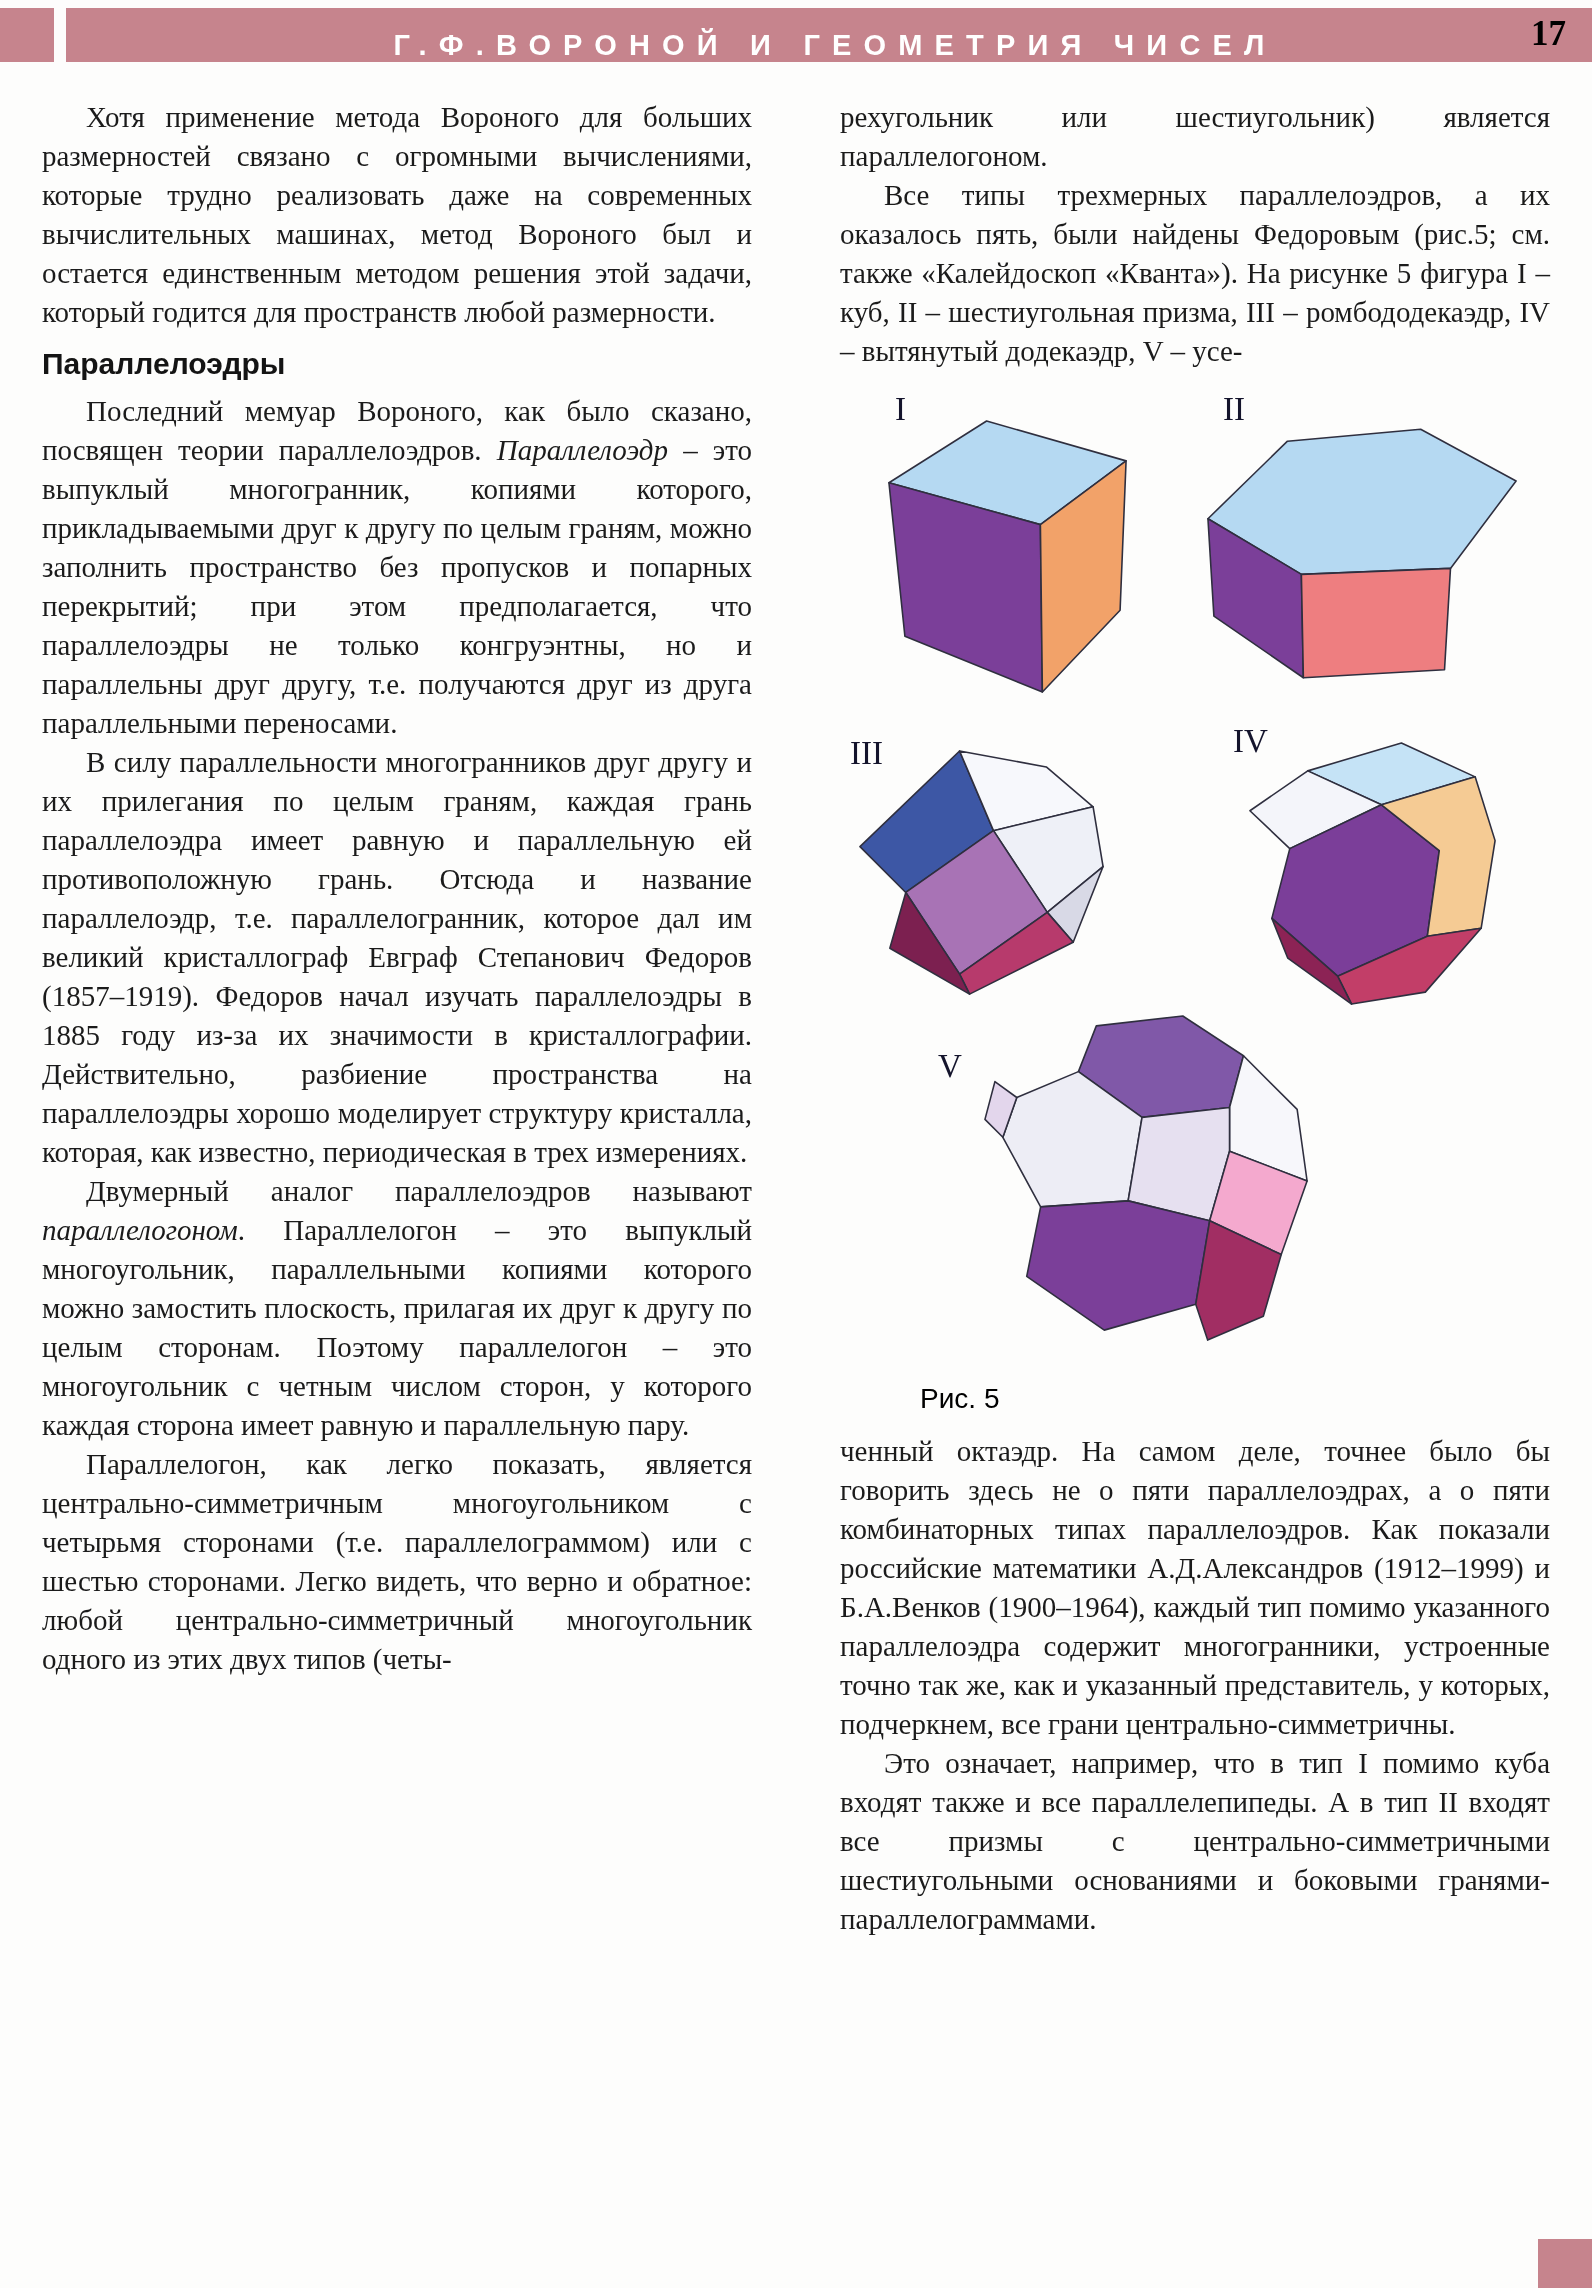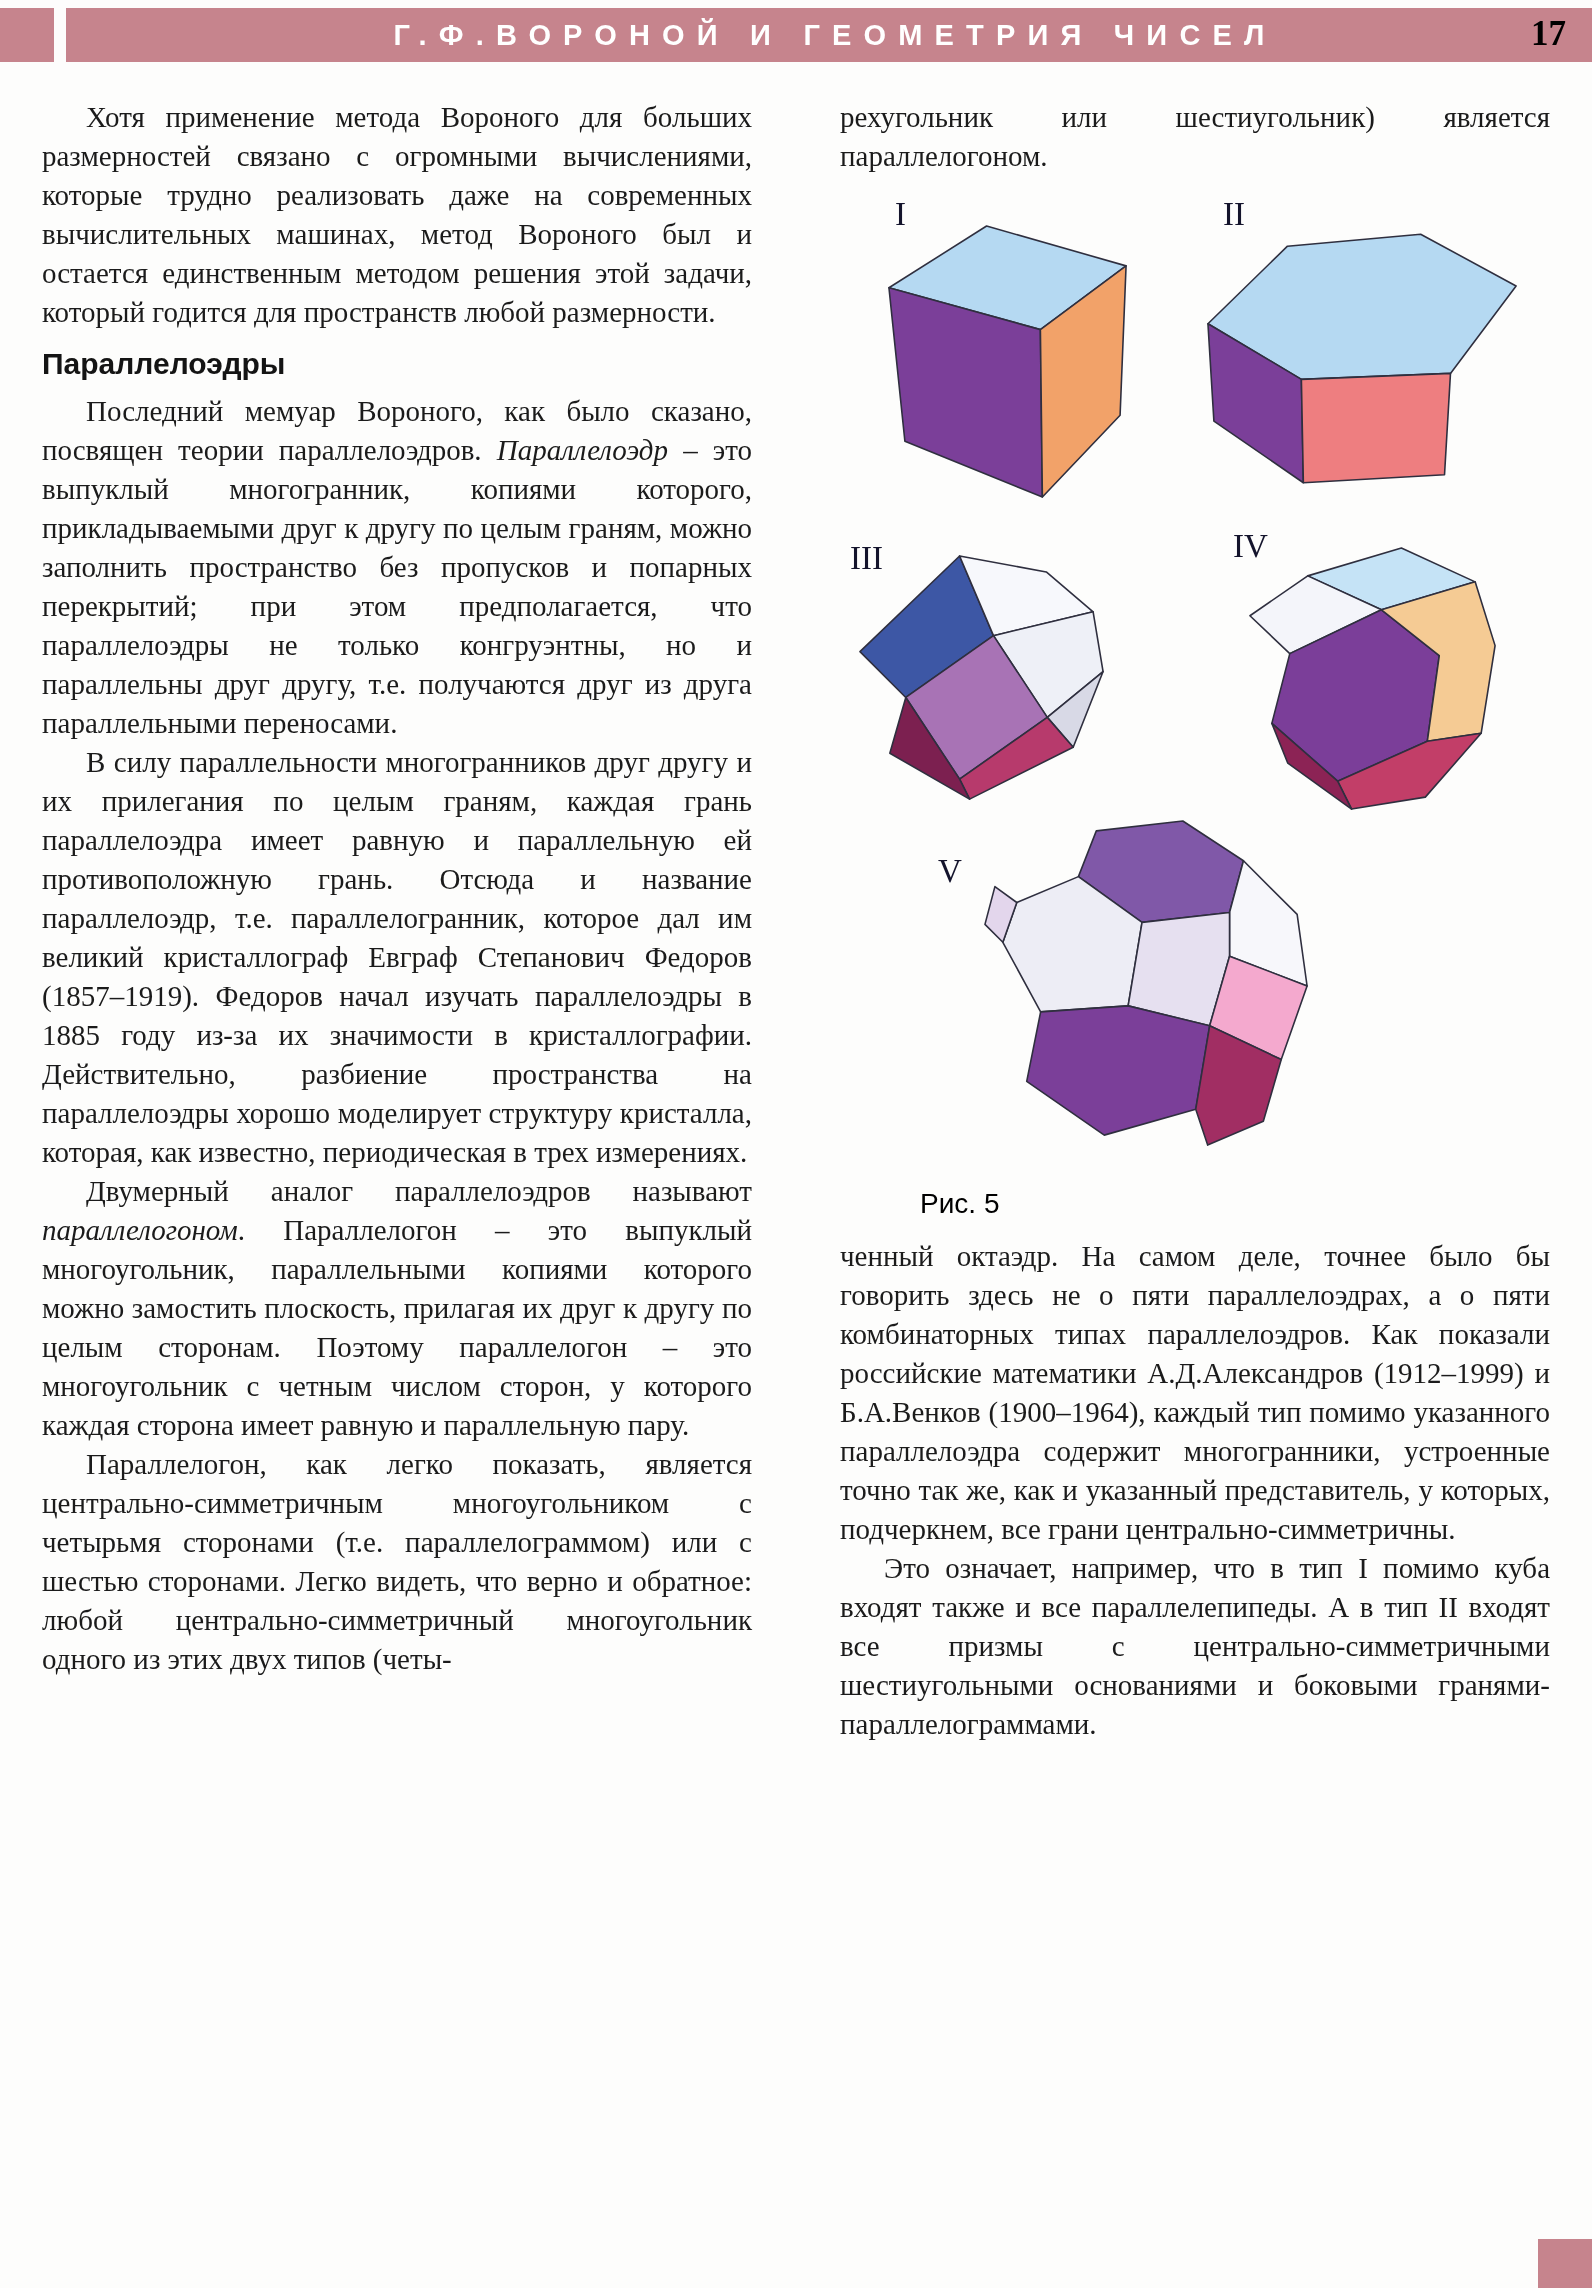--- a/index.html
+++ b/index.html
@@ -8,21 +8,21 @@
     position:relative; width:1592px; height:2289px;
     background:#fdfdfc; overflow:hidden;
     font-family:"Liberation Serif", serif; color:#1b1b1b;
     --accent:#c6848d;
   }
   
   .band { position:absolute; top:8px; left:0; width:1592px; height:54px; display:flex; }
   .band-square { width:54px; height:54px; background:var(--accent); }
   .band-gap { width:12px; height:54px; background:#fdfdfc; }
   .band-main { flex:1; background:var(--accent); position:relative;
-               display:flex; align-items:center; justify-content:center; }
+               display:flex; align-items:flex-end; justify-content:center; }
   .band-title { color:#ffffff; font-family:"Liberation Sans", sans-serif;
                 font-weight:bold; font-size:29px; letter-spacing:0.42em;
                 white-space:nowrap; padding-left:0.42em; }
   .band-page { position:absolute; right:26px; top:6px; color:#000000;
                font-family:"Liberation Serif", serif; font-weight:bold; font-size:35px; }
   
   .columns { position:absolute; top:98px; left:42px; width:1508px; display:flex; gap:88px; }
   .col { width:710px; font-size:29px; line-height:1.345; text-align:justify;
          hyphens:auto; -webkit-hyphens:auto; }
   .para { margin:0; }
@@ -62,20 +62,21 @@
       <p class="para indent">Хотя применение метода Вороного для больших размерностей связано с огромными вычислениями, которые трудно реализовать даже на современных вычислительных машинах, метод Вороного был и остается единственным методом решения этой задачи, который годится для пространств любой размерности.</p>
       <h2 class="sect">Параллелоэдры</h2>
       <p class="para indent">Последний мемуар Вороного, как было сказано, посвящен теории параллелоэдров. <em>Параллелоэдр</em> – это выпуклый многогранник, копиями которого, прикладываемыми друг к другу по целым граням, можно заполнить пространство без пропусков и попарных перекрытий; при этом предполагается, что параллелоэдры не только конгруэнтны, но и параллельны друг другу, т.е. получаются друг из друга параллельными переносами.</p>
       <p class="para indent">В силу параллельности многогранников друг другу и их прилегания по целым граням, каждая грань параллелоэдра имеет равную и параллельную ей противоположную грань. Отсюда и название параллелоэдр, т.е. параллелогранник, которое дал им великий кристаллограф Евграф Степанович Федоров (1857–1919). Федоров начал изучать параллелоэдры в 1885 году из-за их значимости в кристаллографии. Действительно, разбиение пространства на параллелоэдры хорошо моделирует структуру кристалла, которая, как известно, периодическая в трех измерениях.</p>
       <p class="para indent">Двумерный аналог параллелоэдров называют <em>параллелогоном</em>. Параллелогон – это выпуклый многоугольник, параллельными копиями которого можно замостить плоскость, прилагая их друг к другу по целым сторонам. Поэтому параллелогон – это многоугольник с четным числом сторон, у которого каждая сторона имеет равную и параллельную пару.</p>
       <p class="para indent">Параллелогон, как легко показать, является центрально-симметричным многоугольником с четырьмя сторонами (т.е. параллелограммом) или с шестью сторонами. Легко видеть, что верно и обратное: любой центрально-симметричный многоугольник одного из этих двух типов (четы-</p>
     </section>
 
     <section class="col">
       <p class="para">рехугольник или шестиугольник) является параллелогоном.</p>
+      <p class="para indent">Все типы трехмерных параллелоэдров, а их оказалось пять, были найдены Федоровым (рис.5; см. также «Калейдоскоп «Кванта»). На рисунке 5 фигура I – куб, II – шестиугольная призма, III – ромбододекаэдр, IV – вытянутый додекаэдр, V – усе-</p>
 
       <figure class="figure">
 
         <span class="fig-label" style="left:55px; top:2px;">I</span>
         <svg class="fig-svg" style="left:35px; top:26px;" width="269" height="294" viewBox="0 0 270 295">
           <polygon class="face" points="14,72 112,10 252,50 166,114" fill="#b5d9f2"></polygon>
           <polygon class="face" points="14,72 166,114 168,282 30,226" fill="#7b3f99"></polygon>
           <polygon class="face" points="166,114 252,50 246,200 168,282" fill="#f2a269"></polygon>
         </svg>
 

